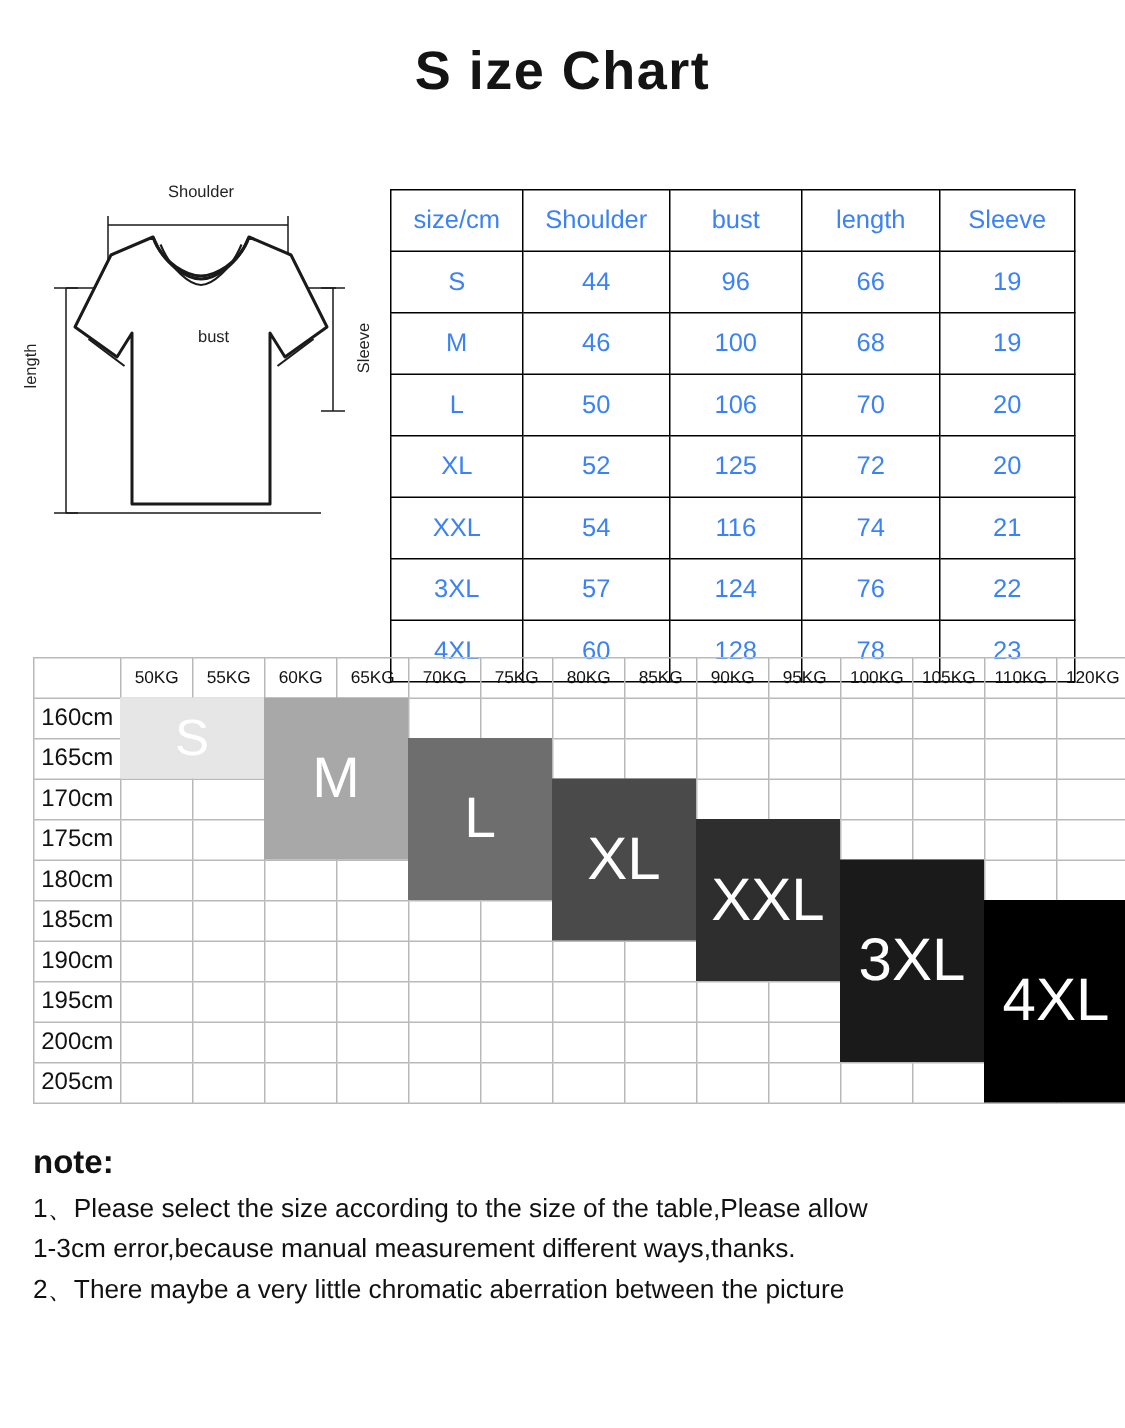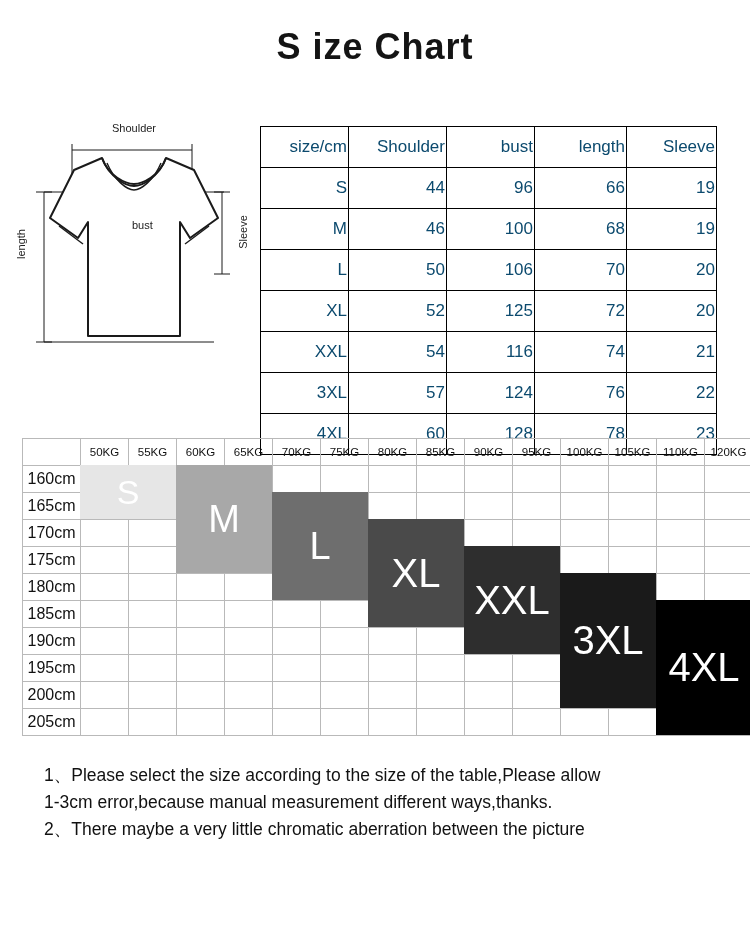--- a/index.html
+++ b/index.html
@@ -69,25 +69,25 @@
     width: 456px;
   }
   table.size-table {
     border-collapse: collapse;
     width: 456px;
     table-layout: fixed;
   }
   table.size-table th,
   table.size-table td {
     border: 1px solid #000;
-    text-align: right;
+    text-align: center;
     font-size: 17px;
     font-weight: normal;
     height: 38px;
-    color: #0c4a6e;
+    color: #3b82f6;
     font-family: "Liberation Sans", sans-serif;
   }
   table.size-table th { font-size: 17px; }
   table.size-table col.c0 { width: 88px; }
   table.size-table col.c1 { width: 98px; }
   table.size-table col.c2 { width: 88px; }
   table.size-table col.c3 { width: 92px; }
   table.size-table col.c4 { width: 90px; }
 
   
@@ -150,21 +150,20 @@
   .notes-title {
     font-size: 22px;
     font-weight: bold;
     margin-bottom: 4px;
     color: #111;
   }
   .note-line {
     font-size: 17.5px;
     line-height: 27px;
     color: #111;
-    margin-left: 22px;
   }
 </style>
 </head>
 <body>
 
 <div class="title">S ize Chart</div>
 
 <div class="top-section">
 
   <div class="shirt-wrap">
@@ -494,16 +493,17 @@
       <div class="blk" style="left: 154px; top: 27px; width: 96px; height: 108px; background: rgb(168, 168, 168); color: rgb(255, 255, 255); font-size: 38px;">M</div>
       <div class="blk" style="left: 250px; top: 54px; width: 96px; height: 108px; background: rgb(110, 110, 110); color: rgb(255, 255, 255); font-size: 38px;">L</div>
       <div class="blk" style="left: 346px; top: 81px; width: 96px; height: 108px; background: rgb(74, 74, 74); color: rgb(255, 255, 255); font-size: 40px;">XL</div>
       <div class="blk" style="left: 442px; top: 108px; width: 96px; height: 108px; background: rgb(46, 46, 46); color: rgb(255, 255, 255); font-size: 40px;">XXL</div>
       <div class="blk" style="left: 538px; top: 135px; width: 96px; height: 135px; background: rgb(26, 26, 26); color: rgb(255, 255, 255); font-size: 40px;">3XL</div>
       <div class="blk" style="left: 634px; top: 162px; width: 96px; height: 135px; background: rgb(0, 0, 0); color: rgb(255, 255, 255); font-size: 40px;">4XL</div>
     </div>
 </div>
 
 <div class="notes">
+  <div class="notes-title">note:</div>
   <div class="note-line">1、Please select the size according to the size of the table,Please allow</div>
   <div class="note-line">1-3cm error,because manual measurement different ways,thanks.</div>
   <div class="note-line">2、There maybe a very little chromatic aberration between the picture</div>
 </div>
 
 </body></html>

